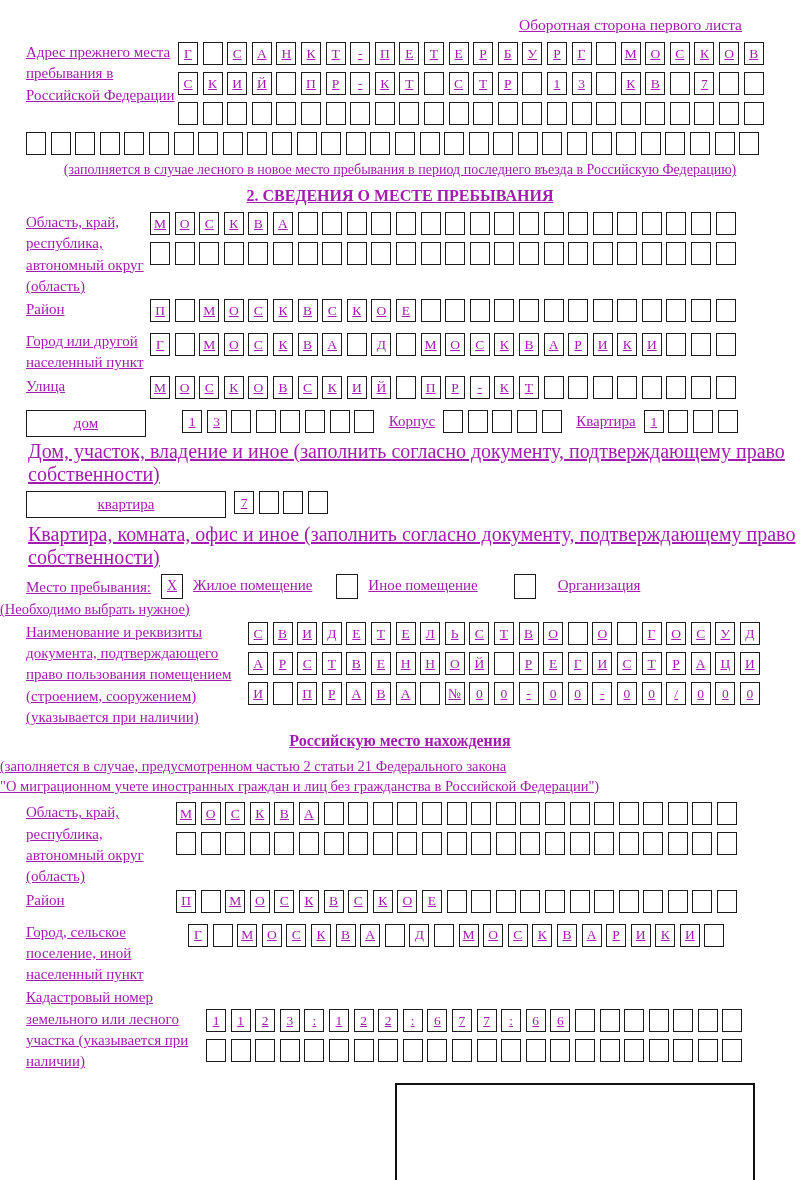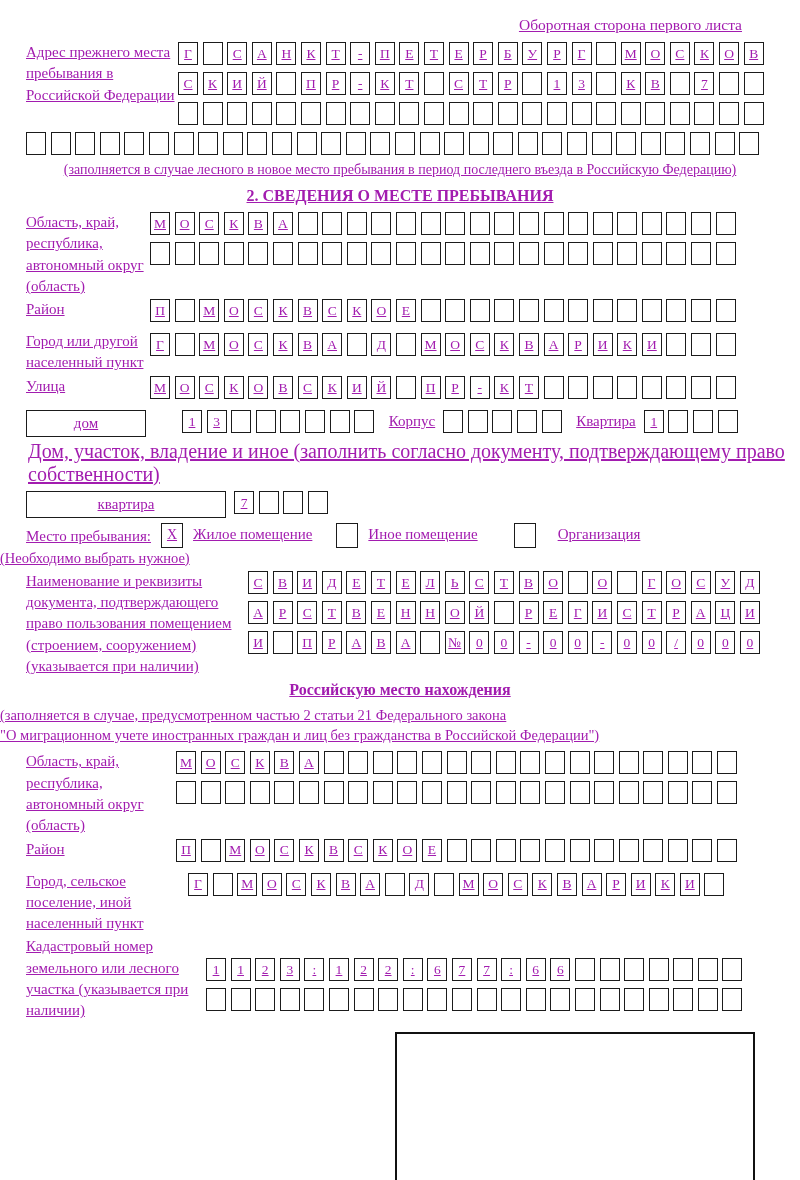--- a/index.html
+++ b/index.html
@@ -345,20 +345,21 @@
 
   <div class="row block">
     <div class="labelbox" style="width:200px;">квартира</div>
     <div class="cells" style="margin-left:8px;">
         <span class="cell">7</span>
         <span class="cell"></span>
         <span class="cell"></span>
         <span class="cell"></span>
       </div>
   </div>
+  <div class="note mt2">Квартира, комната, офис и иное (заполнить согласно документу, подтверждающему право собственности)</div>
 
   <div class="row block mt2">
     <div class="label" style="padding-top:3px;">Место пребывания:</div>
     <div class="checkbox" style="margin-left:10px;">X</div>
     <div class="opt-label">Жилое помещение</div>
     <div class="checkbox" style="margin-left:24px;"></div>
     <div class="opt-label">Иное помещение</div>
     <div class="checkbox" style="margin-left:36px;"></div>
     <div class="opt-label" style="padding-left:22px;">Организация</div>
   </div>

